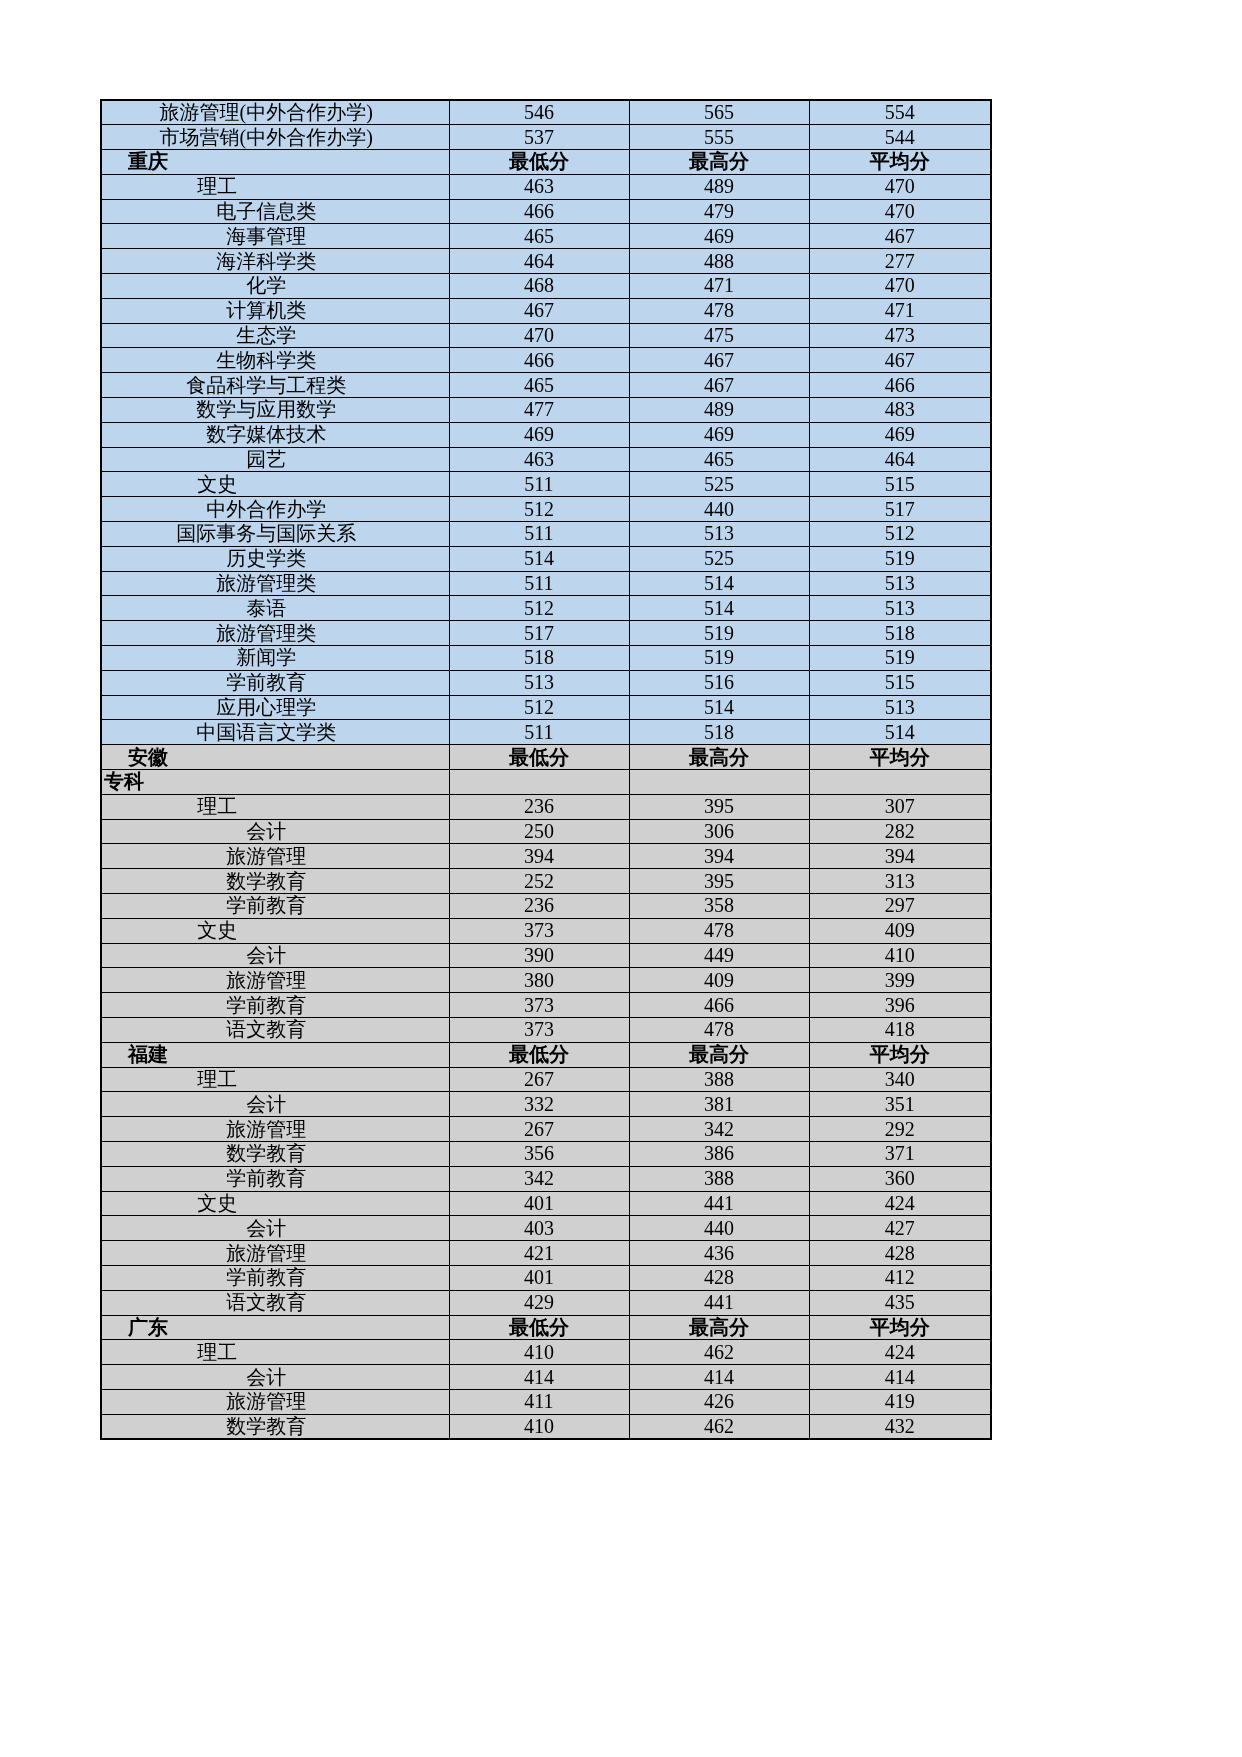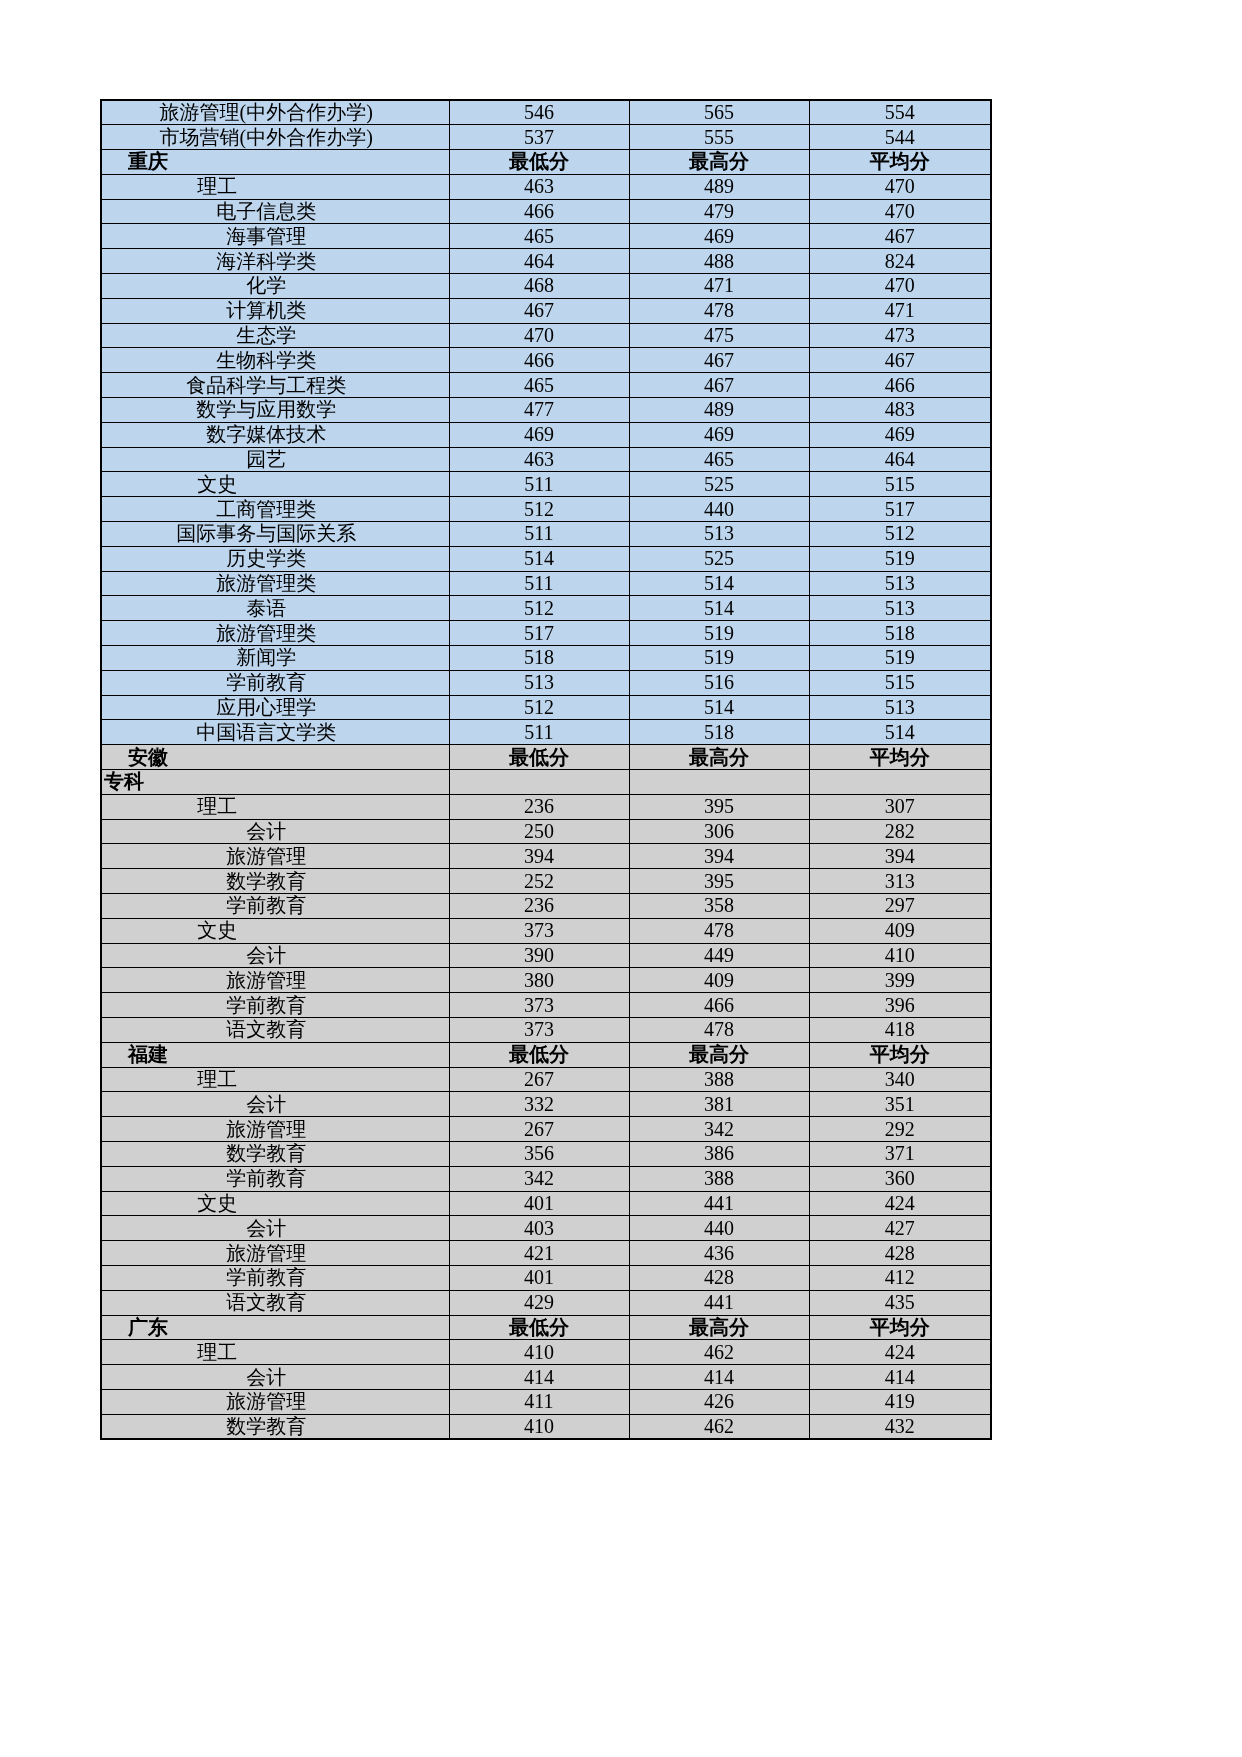--- a/index.html
+++ b/index.html
@@ -118,21 +118,21 @@
         <tr class="tint-blue">
           <td class="name lvl-major">海事管理</td>
           <td class="">465</td>
           <td class="">469</td>
           <td class="">467</td>
         </tr>
         <tr class="tint-blue">
           <td class="name lvl-major">海洋科学类</td>
           <td class="">464</td>
           <td class="">488</td>
-          <td class="">824</td>
+          <td class="">277</td>
         </tr>
         <tr class="tint-blue">
           <td class="name lvl-major">化学</td>
           <td class="">468</td>
           <td class="">471</td>
           <td class="">470</td>
         </tr>
         <tr class="tint-blue">
           <td class="name lvl-major">计算机类</td>
           <td class="">467</td>
@@ -175,21 +175,21 @@
           <td class="">465</td>
           <td class="">464</td>
         </tr>
         <tr class="tint-blue">
           <td class="name lvl-category">文史</td>
           <td class="">511</td>
           <td class="">525</td>
           <td class="">515</td>
         </tr>
         <tr class="tint-blue">
-          <td class="name lvl-major">工商管理类</td>
+          <td class="name lvl-major">中外合作办学</td>
           <td class="">512</td>
           <td class="">440</td>
           <td class="">517</td>
         </tr>
         <tr class="tint-blue">
           <td class="name lvl-major">国际事务与国际关系</td>
           <td class="">511</td>
           <td class="">513</td>
           <td class="">512</td>
         </tr>

